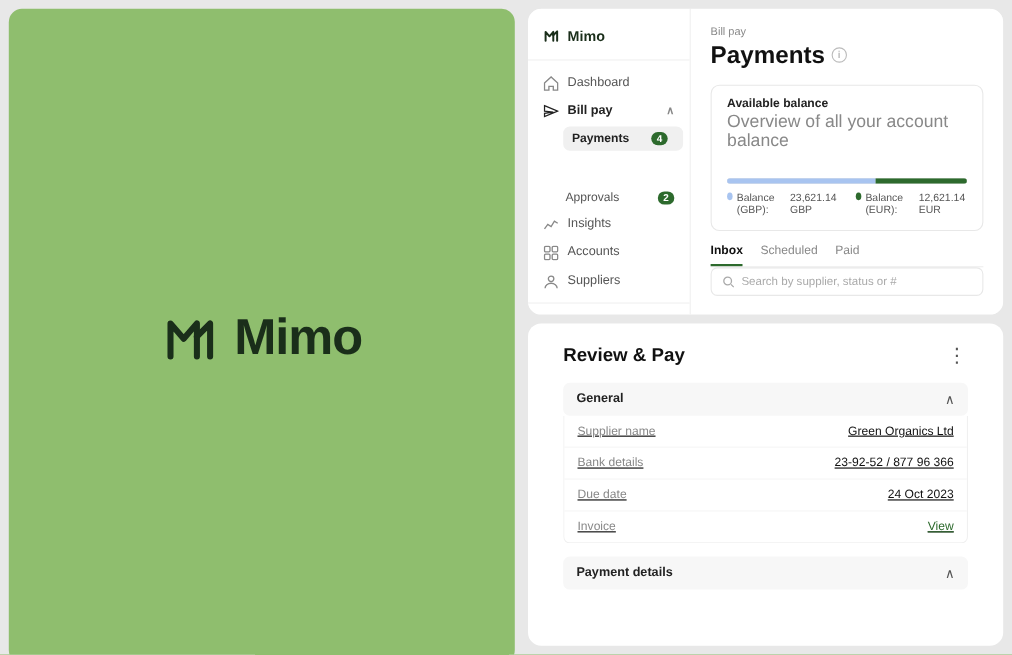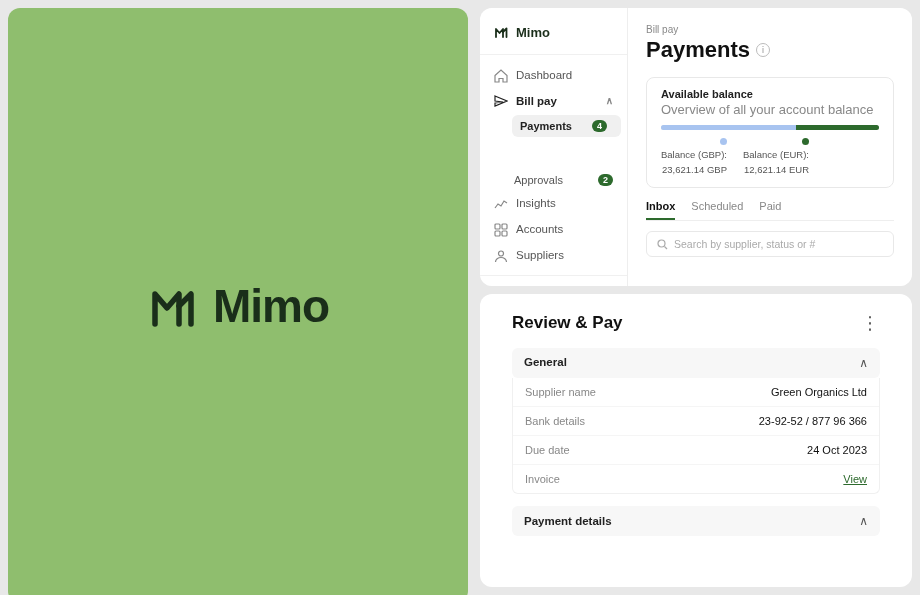--- a/index.html
+++ b/index.html
@@ -179,23 +179,23 @@
       padding: 10px 14px 12px;
       margin-bottom: 12px;
     }
     .balance-title {
       font-size: 11px;
       font-weight: 600;
       color: #222;
       margin-bottom: 2px;
     }
     .balance-subtitle {
-      font-size: 13px;
+      font-size: 16px;
       color: #888;
-      margin-bottom: 8px;
+      margin-bottom: 24px;
     }
     .balance-bar {
       height: 5px;
       background: #e0e0e0;
       border-radius: 3px;
       overflow: hidden;
       margin-bottom: 8px;
       display: flex;
     }
     .balance-bar-gbp {
@@ -207,37 +207,35 @@
       width: 38%;
     }
     .balance-legend {
       display: flex;
       gap: 16px;
       font-size: 9.5px;
       color: #555;
     }
     .legend-item {
       display: flex;
-      align-items: flex-end;
+      align-items: flex-start;
       gap: 4px;
-      flex-direction: column;
     }
     .legend-dot {
       width: 7px;
       height: 7px;
       border-radius: 50%;
     }
     .dot-gbp { background: #a8c4f0; }
     .dot-eur { background: #2d6a2d; }
 
     .tabs-row {
       display: flex;
       gap: 16px;
       border-bottom: 1px solid #eee;
-      margin-bottom: 10px;
     }
     .tab {
       font-size: 11px;
       padding-bottom: 6px;
       color: #888;
       cursor: pointer;
     }
     .tab.active {
       color: #111;
       font-weight: 600;
@@ -306,20 +304,21 @@
       border-radius: 0 0 6px 6px;
       margin-bottom: 12px;
     }
     .detail-row {
       display: flex;
       align-items: flex-start;
       justify-content: space-between;
       padding: 8px 12px;
       border-bottom: 1px solid #f5f5f5;
       font-size: 11px;
+      text-decoration: underline;
     }
     .detail-row:last-child { border-bottom: none; }
     .detail-label { color: #888; }
     .detail-value { color: #111; font-weight: 500; }
     .detail-link { color: #2d6a2d; text-decoration: underline; cursor: pointer; }
 
     .section-header-2 {
       display: flex;
       align-items: center;
       justify-content: space-between;

